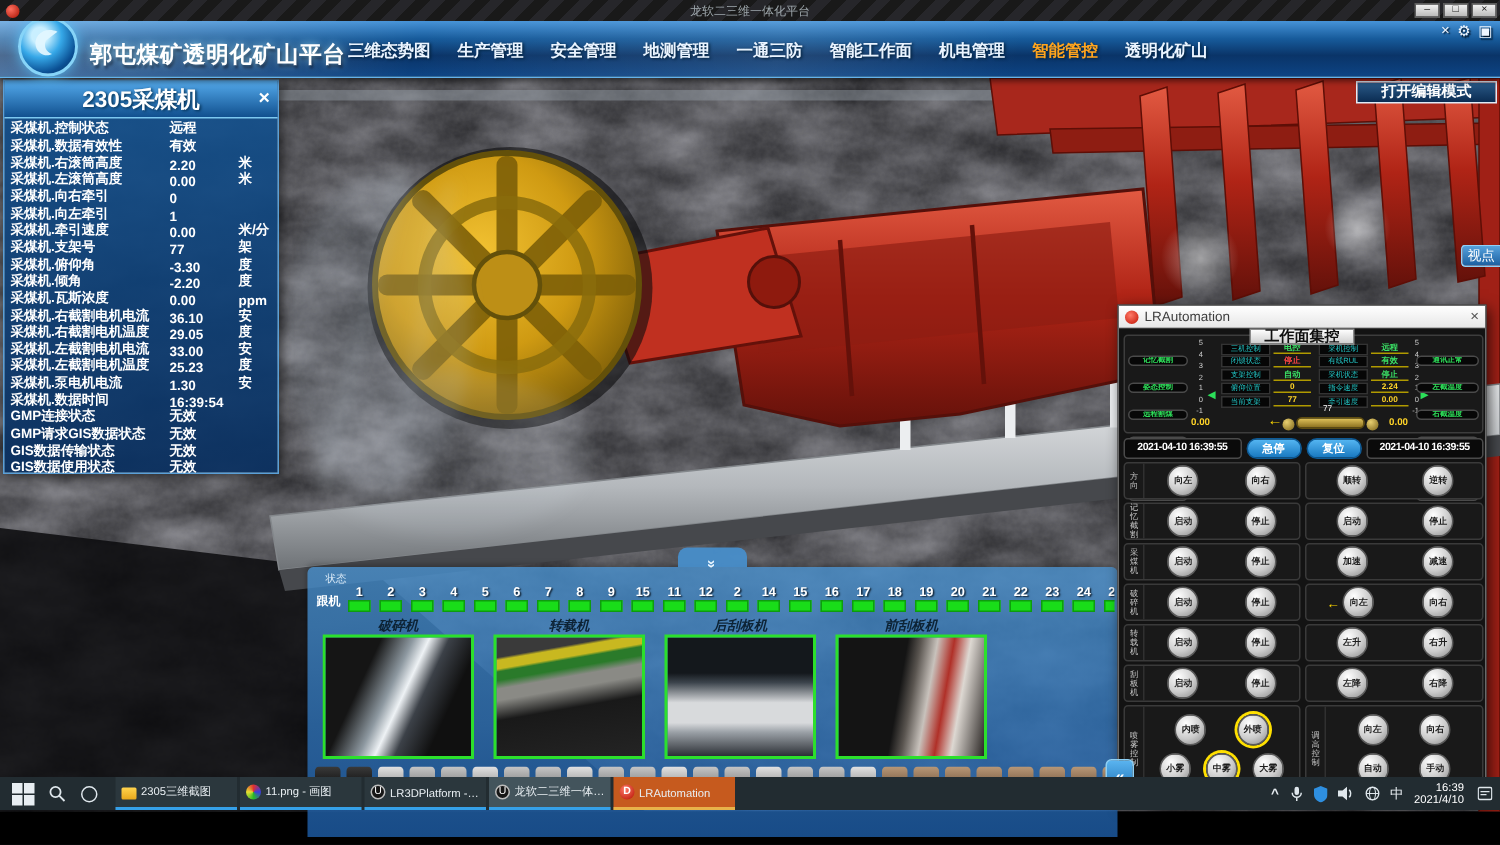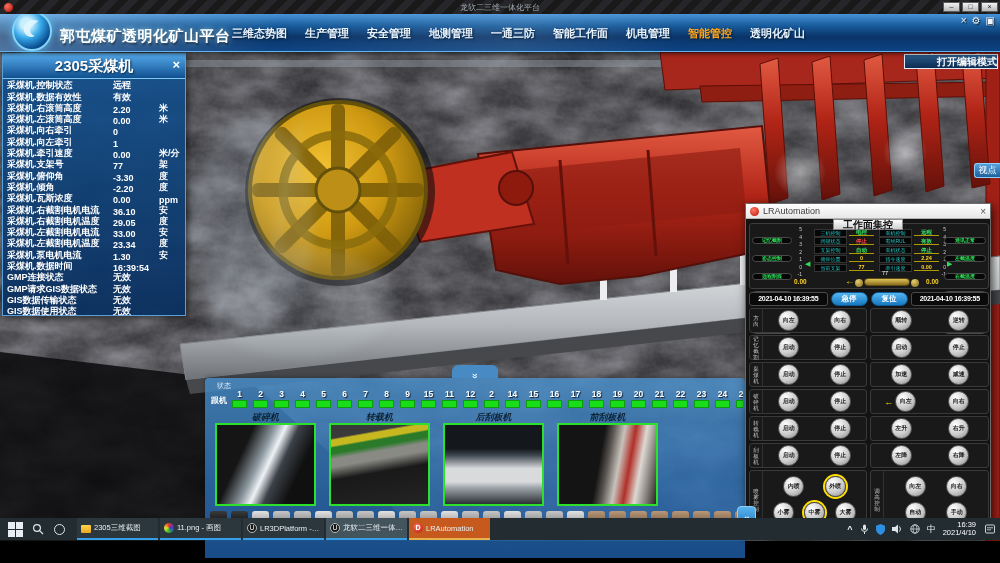--- a/index.html
+++ b/index.html
@@ -26,21 +26,21 @@
 .brand-title{position:absolute;left:60px;top:13px;font-size:15px;font-weight:bold;color:#fff;letter-spacing:.5px;z-index:2;white-space:nowrap;
  text-shadow:0 0 6px rgba(150,225,255,.95),1px 2px 2px rgba(0,0,20,.8)}
 .nav-items{position:absolute;left:232px;top:0;height:38px;display:flex;align-items:center;gap:18px;z-index:2}
 .nav-item{font-size:11px;font-weight:bold;color:#eaf4ff;white-space:nowrap;cursor:pointer;text-shadow:1px 1px 2px #021f38}
 .nav-item.active{color:#ffa41e}
 .nav-tools{position:absolute;right:5px;top:1px;display:flex;gap:5px;z-index:2}
 .nav-tool{font-size:10px;color:#eef6ff;cursor:pointer;text-shadow:1px 1px 1px #012}
 
 
 .edit-btn{position:absolute;right:2px;top:54px;width:94px;height:15px;z-index:20;cursor:pointer;
- background:linear-gradient(#2a5a88,#0b2c52);border:1px solid #dfeaf6;color:#fff;font-size:10px;font-weight:bold;text-align:right;line-height:13px}
+ background:linear-gradient(#2a5a88,#0b2c52);border:1px solid #dfeaf6;color:#fff;font-size:10px;font-weight:bold;text-align:center;line-height:13px}
 
 
 .scene{position:absolute;left:0;top:52px;width:1000px;height:489px;z-index:1;cursor:grab}
 
 
 .viewpoint-tab{position:absolute;right:0;top:163px;width:26px;height:15px;z-index:12;cursor:pointer;
  background:linear-gradient(#56a2dd,#1c5fa0);border:1px solid #8fd0f8;border-right:none;border-radius:3px 0 0 3px;
  color:#fff;font-size:9px;text-align:center;line-height:13px}
 
 
@@ -381,21 +381,21 @@
           <span class="sp-value">29.05</span>
           <span class="sp-unit">度</span>
         </div>
         <div class="sp-row">
           <span class="sp-label">采煤机.左截割电机电流</span>
           <span class="sp-value">33.00</span>
           <span class="sp-unit">安</span>
         </div>
         <div class="sp-row">
           <span class="sp-label">采煤机.左截割电机温度</span>
-          <span class="sp-value">23.34</span>
+          <span class="sp-value">25.23</span>
           <span class="sp-unit">度</span>
         </div>
         <div class="sp-row">
           <span class="sp-label">采煤机.泵电机电流</span>
           <span class="sp-value">1.30</span>
           <span class="sp-unit">安</span>
         </div>
         <div class="sp-row">
           <span class="sp-label">采煤机.数据时间</span>
           <span class="sp-value">16:39:54</span>

